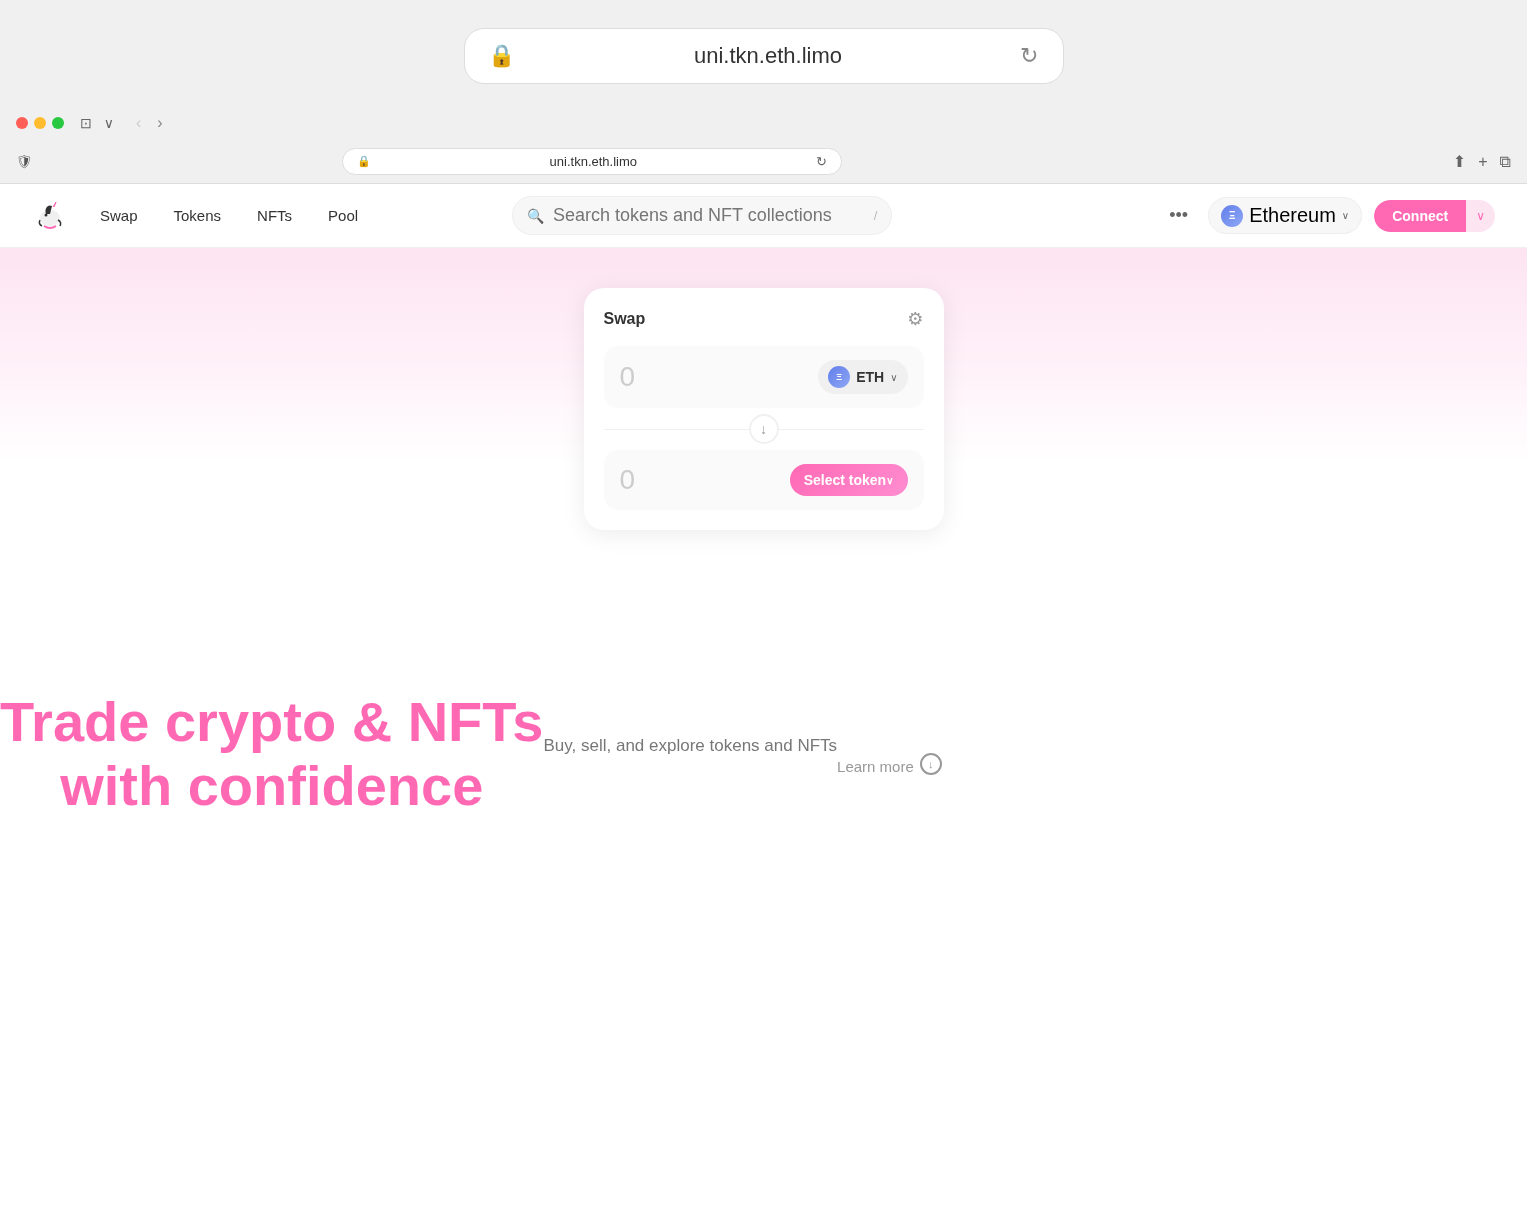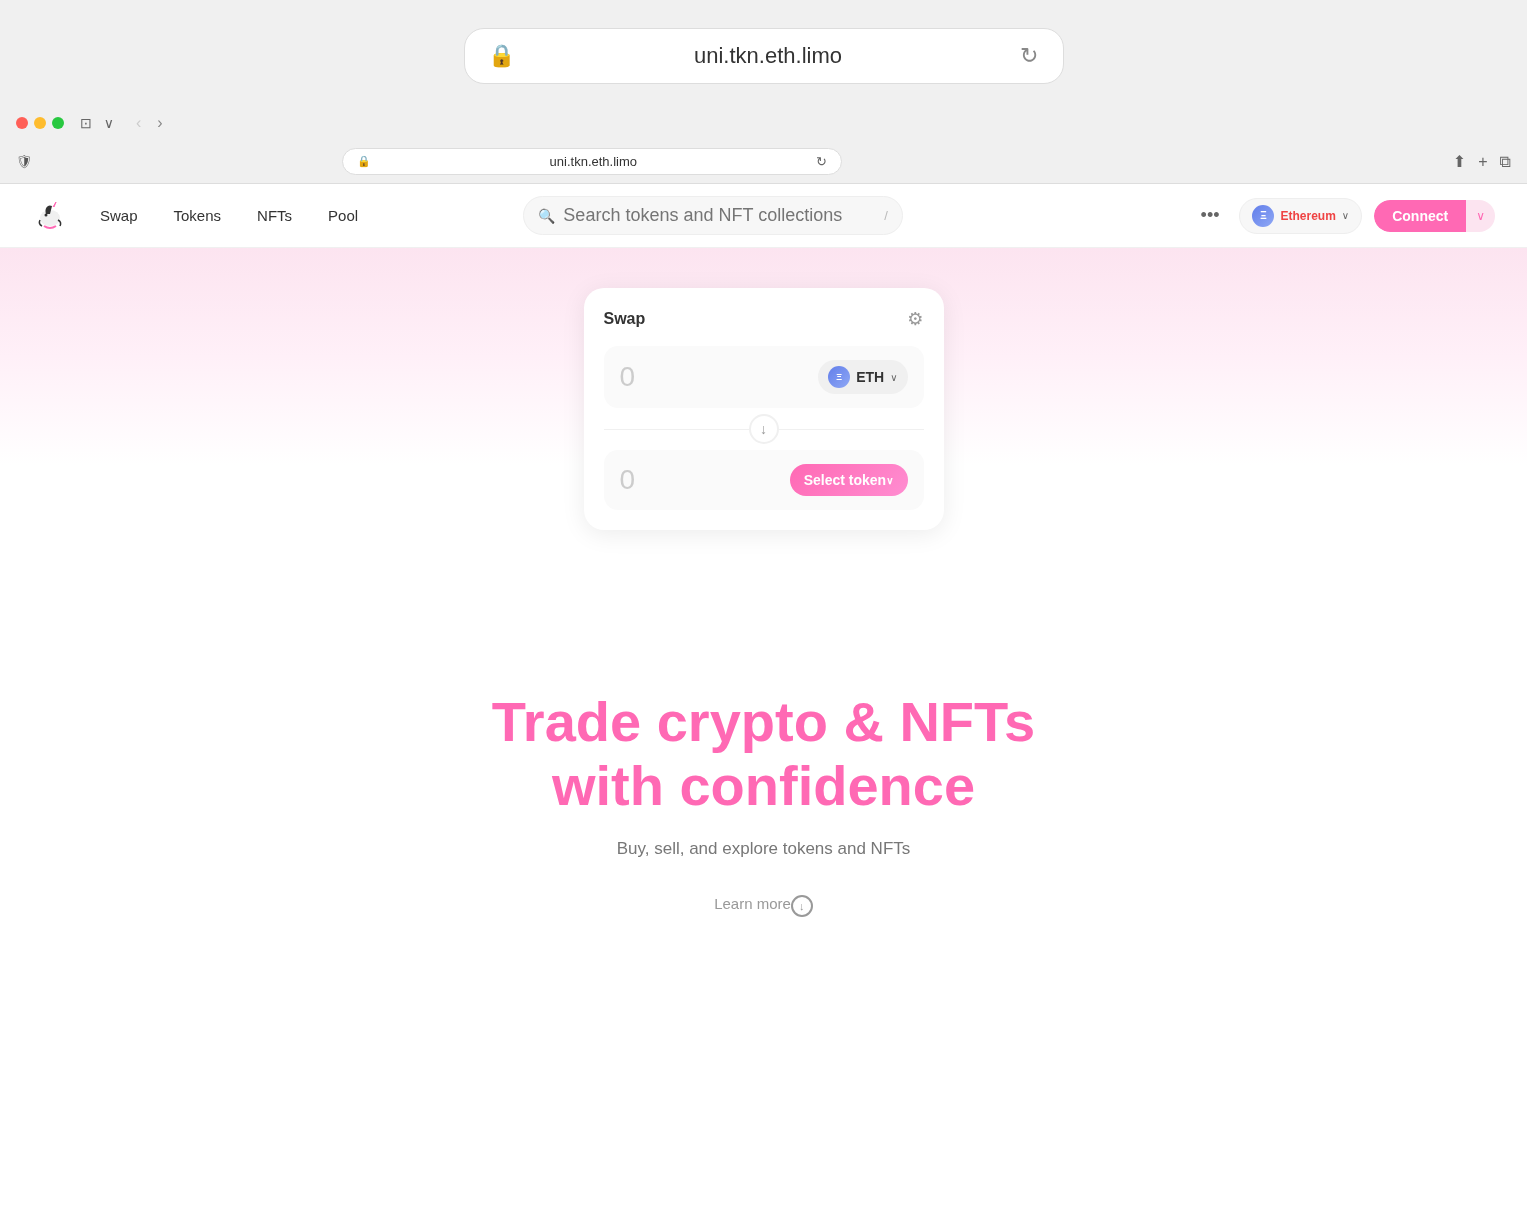--- a/index.html
+++ b/index.html
@@ -245,23 +245,23 @@
       border-radius: 50%;
       background: linear-gradient(135deg, #627eea, #8fa8f5);
       display: flex;
       align-items: center;
       justify-content: center;
       color: white;
       font-size: 10px;
       font-weight: bold;
     }
     .network-name {
-      font-size: 12px;
-      color: #ef4444;
-      font-weight: 700;
+      font-size: 20px;
+      color: #000000;
+      font-weight: 400;
     }
     .chevron-down {
       font-size: 10px;
       color: #666;
     }
     .connect-btn-wrap {
       display: flex;
       align-items: center;
       background: #fce4f0;
       border-radius: 20px;
@@ -429,21 +429,21 @@
       text-align: right;
     }
     .select-token-chevron {
       font-size: 10px;
     }
 
     
     .main-content {
       padding: 80px 0 60px;
       display: flex;
-      flex-direction: column;
+      flex-direction: row;
       align-items: center;
       text-align: center;
     }
     .hero-title {
       font-size: 56px;
       font-weight: 700;
       color: #ff69b4;
       line-height: 1.15;
       max-width: 700px;
       margin-bottom: 20px;
@@ -459,21 +459,22 @@
       border: none;
       border-radius: 30px;
       padding: 16px 60px;
       font-size: 16px;
       font-weight: 600;
       cursor: pointer;
       margin-bottom: 20px;
     }
     .learn-more-link {
       display: flex;
-      align-items: flex-start;
+      align-items: flex-end;
+      gap: 6px;
       color: #999;
       font-size: 15px;
       cursor: pointer;
       text-decoration: none;
     }
     .learn-more-circle {
       width: 22px;
       height: 22px;
       border-radius: 50%;
       border: 2px solid #999;

